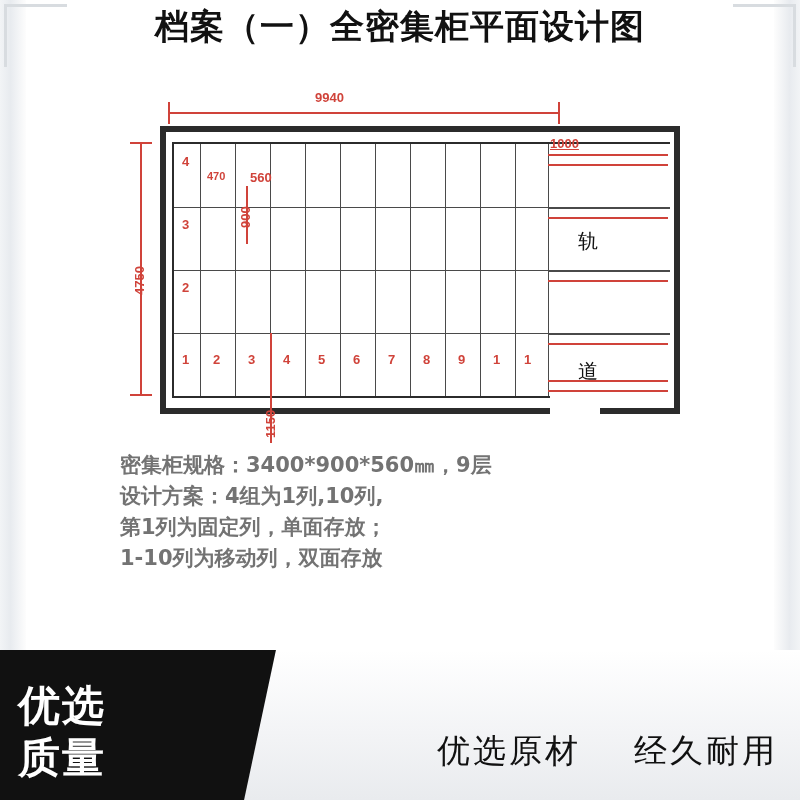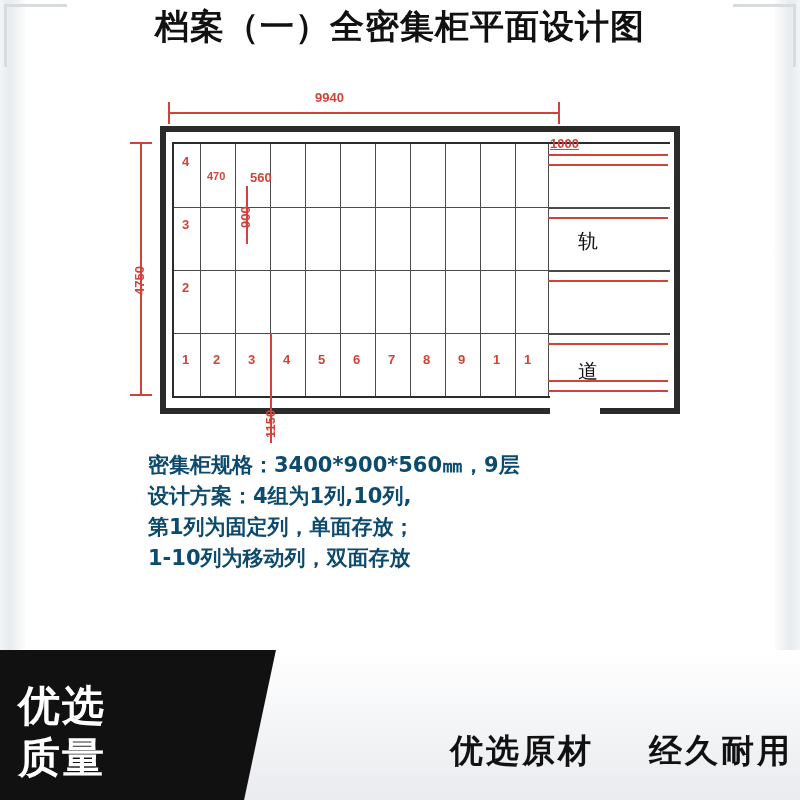--- a/index.html
+++ b/index.html
@@ -43,35 +43,35 @@
   .grid-line{position:absolute;background:#4a4a4a;}
   .grid-line.red{background:#d0433a;}
 
   .cell-num{position:absolute;color:#d0433a;font-size:13px;font-weight:bold;}
 
   .rail-label{position:absolute;color:#111;font-size:20px;
               font-family:"DejaVu Sans", sans-serif;}
 
   
   .specs{position:absolute;left:120px;top:450px;width:560px;
-         font-family:"DejaVu Sans", sans-serif;color:#0c4a6e;margin-left:28px;}
+         font-family:"DejaVu Sans", sans-serif;color:#737373;}
   .specs .line{font-size:21px;line-height:31px;white-space:pre;}
   .specs .line.bold{font-weight:bold;}
 
   
   .banner{position:absolute;left:0;bottom:0;width:800px;height:150px;overflow:hidden;}
   .banner-bg{position:absolute;left:0;bottom:0;width:800px;height:150px;
       background:linear-gradient(180deg,#ffffff 0%,#f3f4f6 55%,#e9ebee 100%);}
   .ribbon{position:absolute;left:-40px;bottom:-20px;width:300px;height:190px;
       background:#111;transform:skewX(-12deg);}
   .ribbon-text{position:absolute;left:18px;bottom:16px;color:#fff;
       font-family:"DejaVu Sans", sans-serif;font-weight:bold;font-size:42px;
       line-height:52px;letter-spacing:2px;}
-  .banner-right{position:absolute;right:7px;bottom:26px;
-      font-family:"DejaVu Sans", sans-serif;font-weight:bold;font-size:33px;
+  .banner-right{position:absolute;right:22px;bottom:26px;
+      font-family:"DejaVu Sans", sans-serif;font-weight:normal;font-size:33px;
       color:#111;letter-spacing:3px;}
   .banner-right .sep{display:inline-block;width:26px;}
 </style>
 </head>
 <body>
 
 <div class="edge-left"></div>
 <div class="edge-right"></div>
 
 <div class="corner tl"></div>

